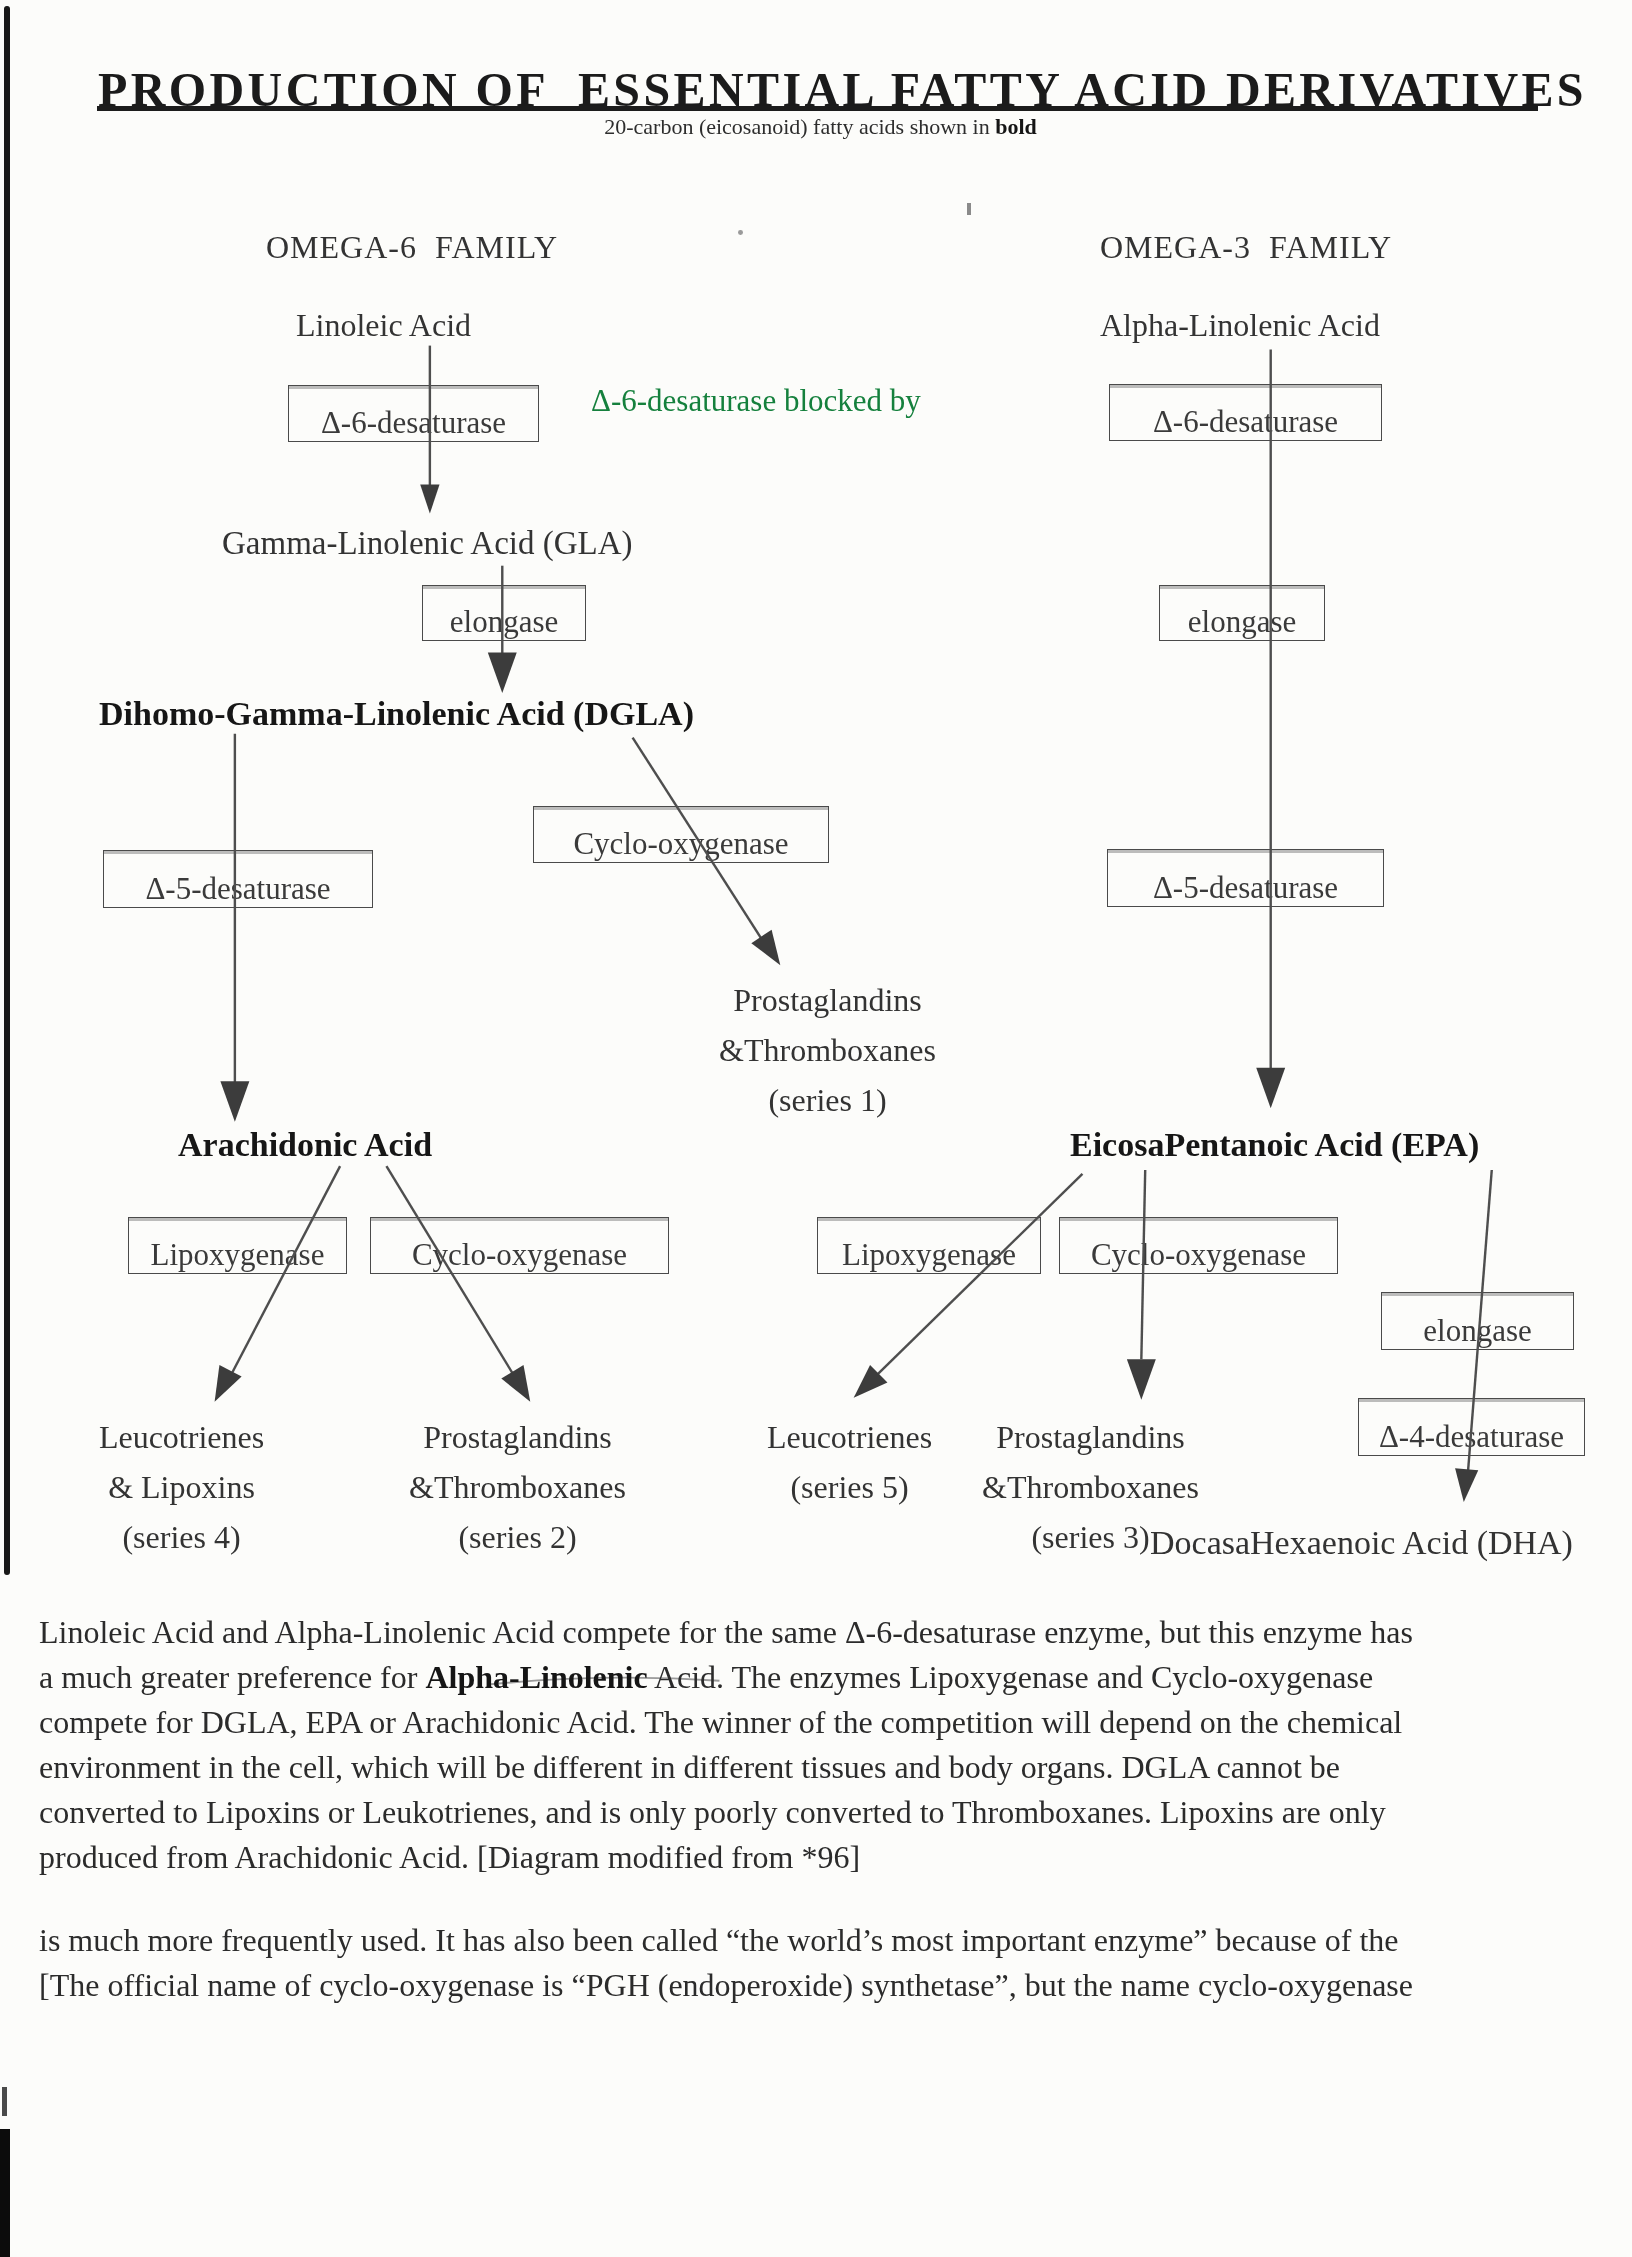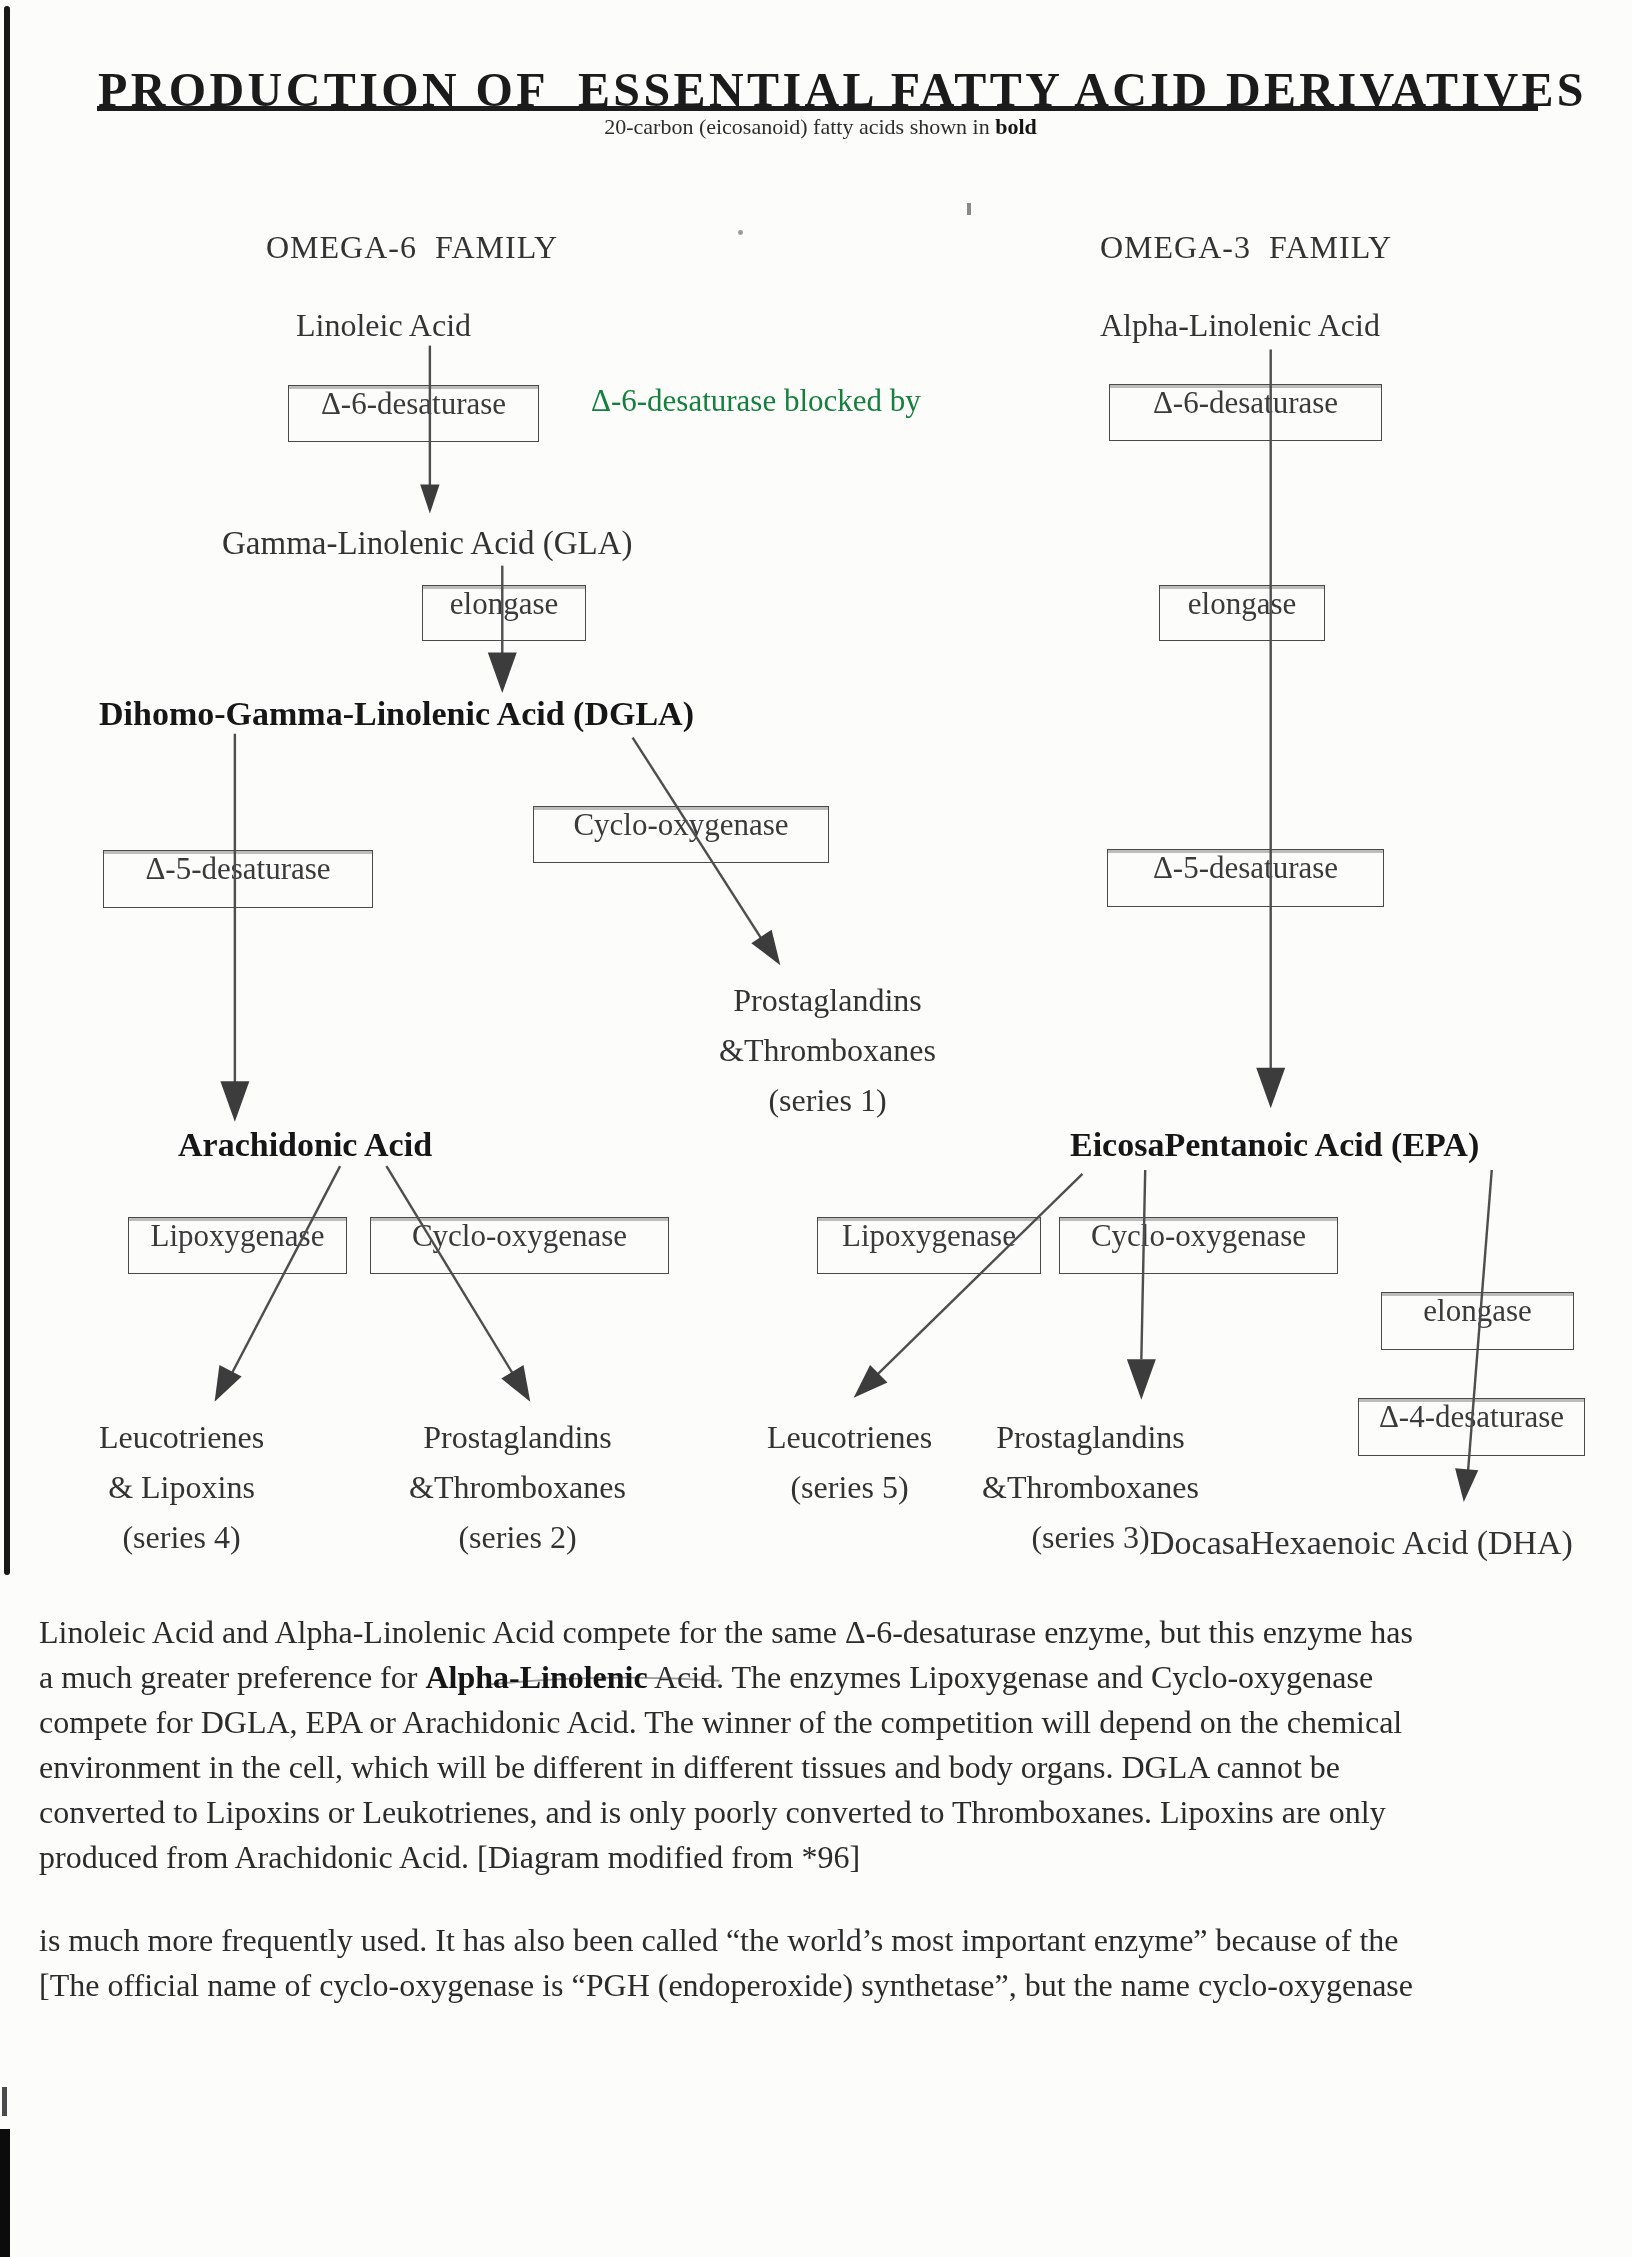--- a/index.html
+++ b/index.html
@@ -12,21 +12,21 @@
   .abs{position:absolute;white-space:pre;}
   .doc-title{font-weight:bold;font-size:48px;letter-spacing:3.4px;color:#1b1b1b;}
   .title-rule{position:absolute;background:#1c1c1c;}
   .subtitle{font-size:22px;text-align:center;}
   .colhead{font-size:32px;letter-spacing:1px;color:#333;}
   .node{font-size:32px;color:#333;}
   .node.bold{font-weight:bold;font-size:34px;color:#161616;}
   .ebox{
     position:absolute;border:1.9px solid #4a4a4a;
     box-shadow:inset 0 2.9px 0 rgba(110,110,110,.45);
-    display:flex;align-items:flex-start;justify-content:center;
+    display:flex;align-items:flex-end;justify-content:center;
     font-size:31px;color:#3a3a3a;background:transparent;
   }
   .group{position:absolute;text-align:center;font-size:32px;line-height:50px;color:#333;}
   .group div{white-space:pre;}
   .note{position:absolute;text-align:left;font-size:31px;line-height:42px;color:#15803d;}
   .para{position:absolute;font-size:32px;color:#2b2b2b;}
   .para .pline{height:45px;line-height:45px;white-space:pre;}
   .para .b{font-weight:bold;color:#151515;}
   .b{font-weight:bold;color:#151515;}
   svg.overlay{position:absolute;left:0;top:0;pointer-events:none;}

